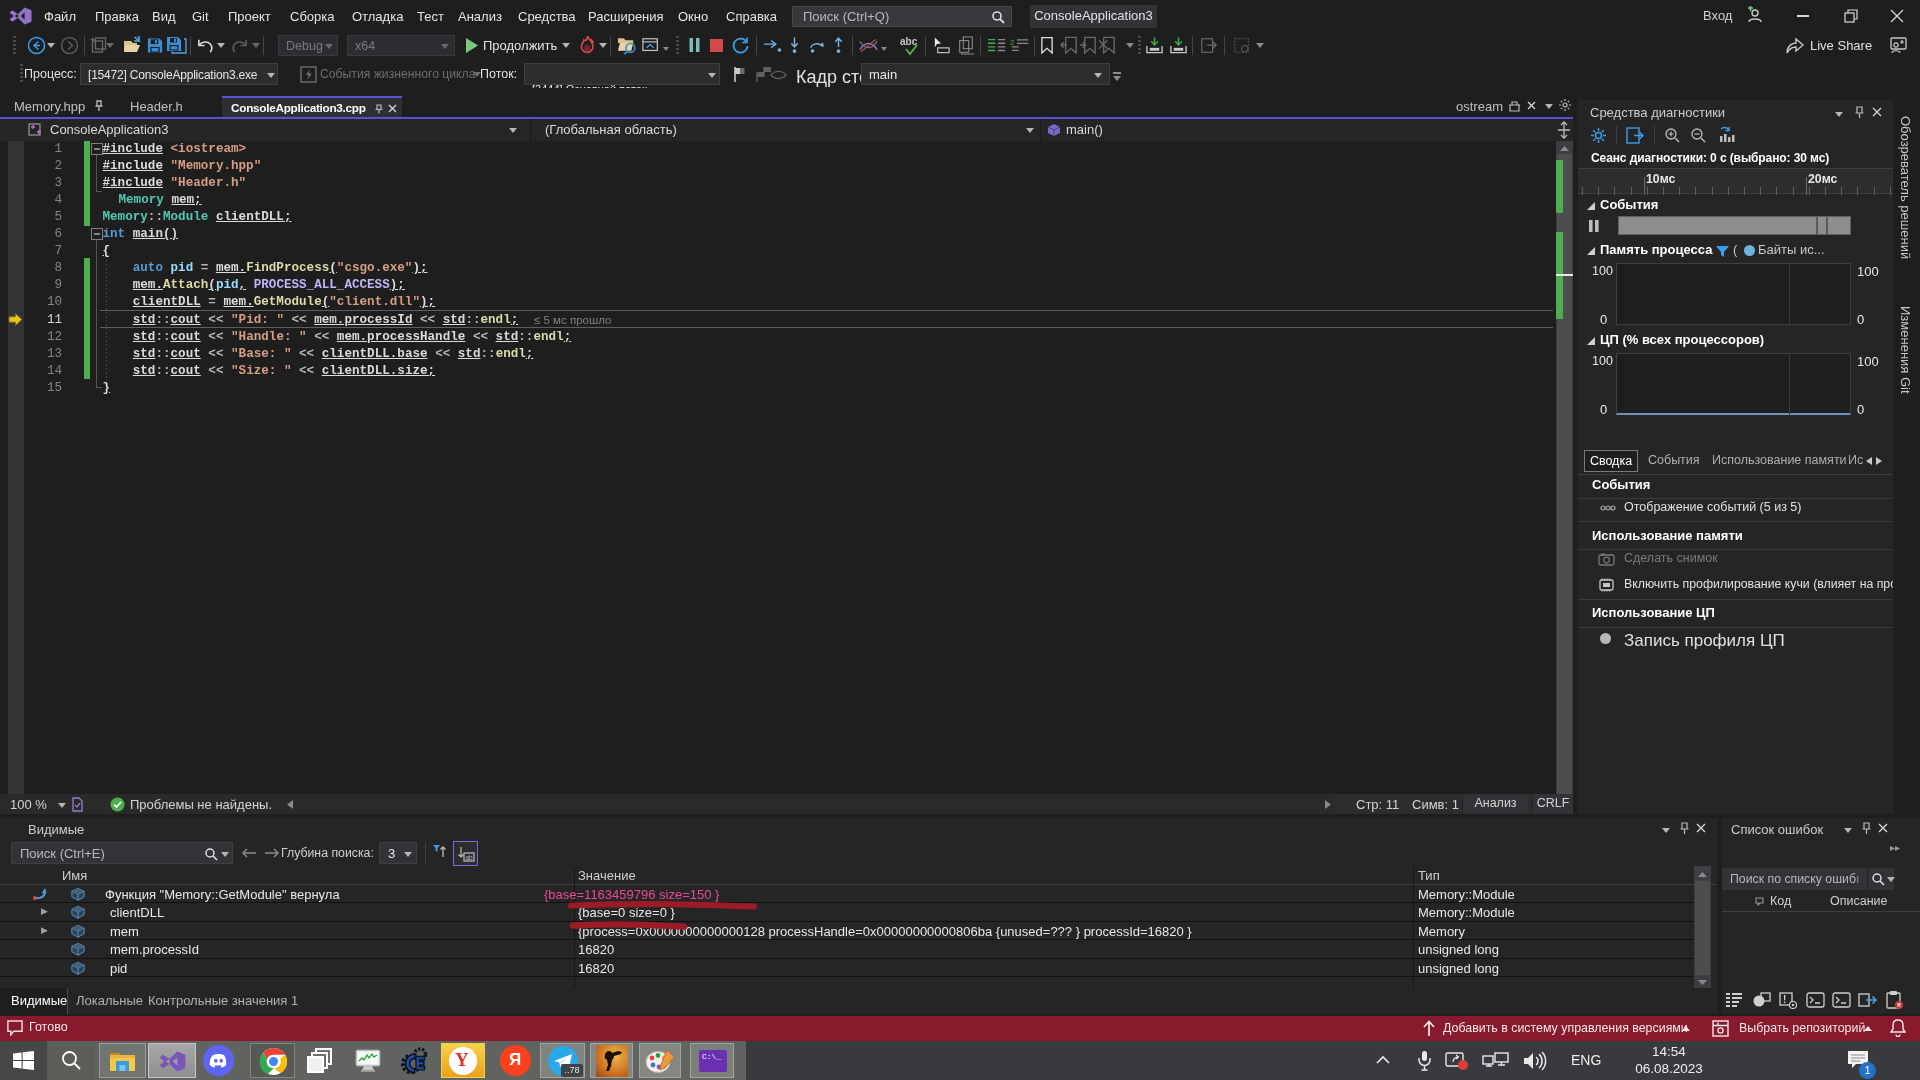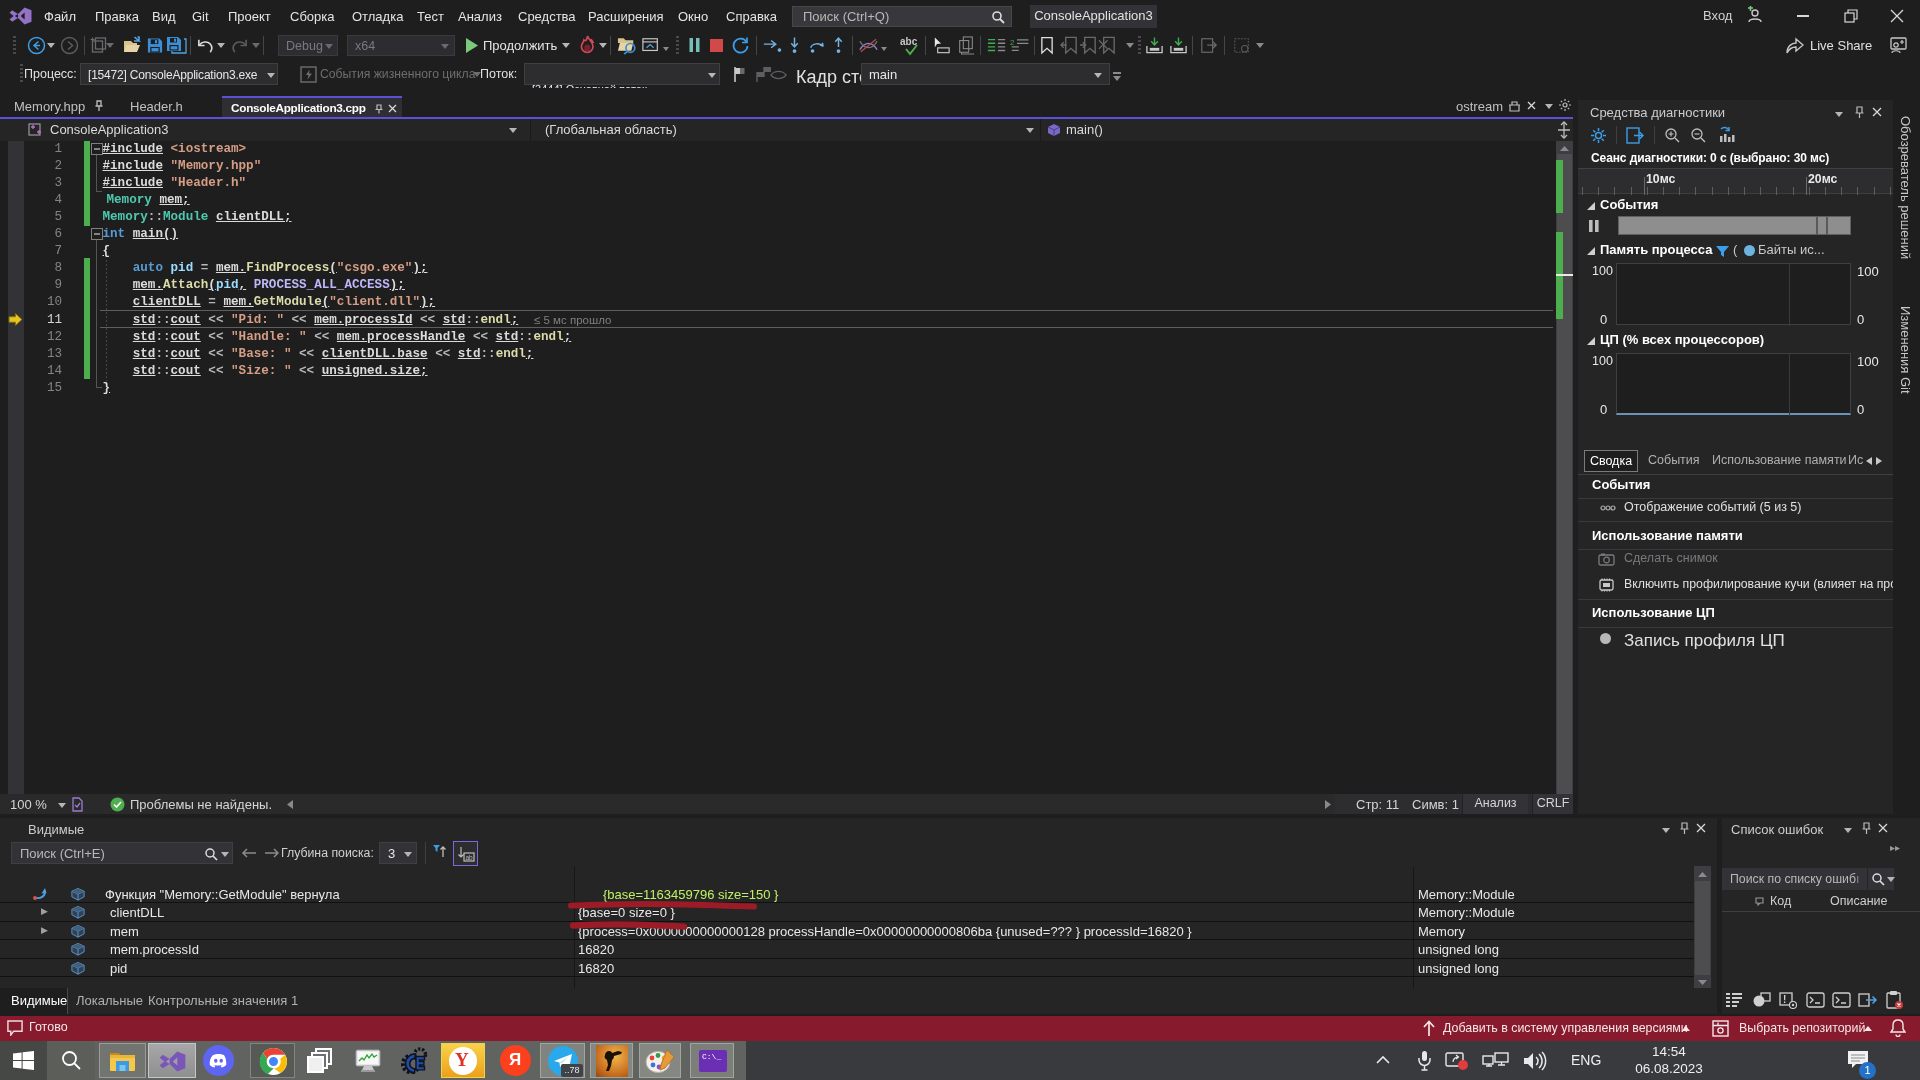--- a/index.html
+++ b/index.html
@@ -396,31 +396,31 @@
   <div class="abs" style="left:96px;top:246px;width:6px;height:1px;background:#555;"></div>
 
   <div class="abs" style="left:106px;top:119px;width:1px;height:121px;background-image:repeating-linear-gradient(#454545 0 2px, transparent 2px 4px);"></div>
 
   <div class="abs" style="left:100px;top:169px;width:1453px;height:18px;border-top:1.5px solid #5e5e5e;border-bottom:1.5px solid #5e5e5e;"></div>
 
   <div id="code" class="abs" style="left:102.5px;top:0;color:#dcdcdc;">
       <div style="position: absolute; left: 0px; top: 0px; height: 17px; line-height: 17px; white-space: pre;"><span class="pl">#include</span> <span class="st">&lt;iostream&gt;</span></div>
       <div style="position: absolute; left: 0px; top: 17.05px; height: 17px; line-height: 17px; white-space: pre;"><span class="pl">#include</span> <span class="st">"Memory.hpp"</span></div>
       <div style="position: absolute; left: 0px; top: 34.1px; height: 17px; line-height: 17px; white-space: pre;"><span class="pl">#include</span> <span class="st">"Header.h"</span></div>
-      <div style="position: absolute; left: 4px; top: 51.15px; height: 17px; line-height: 17px; white-space: pre;"><span class="ty">Memory</span> <span class="pl">mem;</span></div>
+      <div style="position: absolute; left: 16px; top: 51.15px; height: 17px; line-height: 17px; white-space: pre;"><span class="ty">Memory</span> <span class="pl">mem;</span></div>
       <div style="position: absolute; left: 0px; top: 68.2px; height: 17px; line-height: 17px; white-space: pre;"><span class="ty">Memory</span><span class="op">::</span><span class="ty">Module</span> <span class="pl">clientDLL;</span></div>
       <div style="position: absolute; left: 0px; top: 85.25px; height: 17px; line-height: 17px; white-space: pre;"><span class="kw">int</span> <span class="pl">main()</span></div>
       <div style="position: absolute; left: 0px; top: 102.3px; height: 17px; line-height: 17px; white-space: pre;"><span class="pl">{</span></div>
       <div style="position: absolute; left: 0px; top: 119.35px; height: 17px; line-height: 17px; white-space: pre;">    <span class="kw">auto</span> <span class="vr">pid</span> <span class="op">=</span> <span class="pl">mem.</span><span class="fn">FindProcess</span><span class="pl">(</span><span class="st">"csgo.exe"</span><span class="pl">);</span></div>
       <div style="position: absolute; left: 0px; top: 136.4px; height: 17px; line-height: 17px; white-space: pre;">    <span class="pl">mem.</span><span class="fn">Attach</span><span class="pl">(</span><span class="vr">pid</span><span class="pl">,</span> <span class="mc">PROCESS_ALL_ACCESS</span><span class="pl">);</span></div>
       <div style="position: absolute; left: 0px; top: 153.45px; height: 17px; line-height: 17px; white-space: pre;">    <span class="pl">clientDLL</span> <span class="op">=</span> <span class="pl">mem.</span><span class="fn">GetModule</span><span class="pl">(</span><span class="st">"client.dll"</span><span class="pl">);</span></div>
       <div style="position: absolute; left: 0px; top: 170.5px; height: 17px; line-height: 17px; white-space: pre;">    <span class="pl">std</span><span class="op">::</span><span class="pl">cout</span> <span class="op">&lt;&lt;</span> <span class="st">"Pid: "</span> <span class="op">&lt;&lt;</span> <span class="pl">mem.processId</span> <span class="op">&lt;&lt;</span> <span class="pl">std</span><span class="op">::</span><span class="fn">endl</span><span class="pl">;</span></div>
       <div style="position: absolute; left: 0px; top: 187.55px; height: 17px; line-height: 17px; white-space: pre;">    <span class="pl">std</span><span class="op">::</span><span class="pl">cout</span> <span class="op">&lt;&lt;</span> <span class="st">"Handle: "</span> <span class="op">&lt;&lt;</span> <span class="pl">mem.processHandle</span> <span class="op">&lt;&lt;</span> <span class="pl">std</span><span class="op">::</span><span class="fn">endl</span><span class="pl">;</span></div>
       <div style="position: absolute; left: 0px; top: 204.6px; height: 17px; line-height: 17px; white-space: pre;">    <span class="pl">std</span><span class="op">::</span><span class="pl">cout</span> <span class="op">&lt;&lt;</span> <span class="st">"Base: "</span> <span class="op">&lt;&lt;</span> <span class="pl">clientDLL.base</span> <span class="op">&lt;&lt;</span> <span class="pl">std</span><span class="op">::</span><span class="fn">endl</span><span class="pl">;</span></div>
-      <div style="position: absolute; left: 0px; top: 221.65px; height: 17px; line-height: 17px; white-space: pre;">    <span class="pl">std</span><span class="op">::</span><span class="pl">cout</span> <span class="op">&lt;&lt;</span> <span class="st">"Size: "</span> <span class="op">&lt;&lt;</span> <span class="pl">unsigned.size;</span></div>
+      <div style="position: absolute; left: 0px; top: 221.65px; height: 17px; line-height: 17px; white-space: pre;">    <span class="pl">std</span><span class="op">::</span><span class="pl">cout</span> <span class="op">&lt;&lt;</span> <span class="st">"Size: "</span> <span class="op">&lt;&lt;</span> <span class="pl">clientDLL.size;</span></div>
       <div style="position: absolute; left: 0px; top: 238.7px; height: 17px; line-height: 17px; white-space: pre;"><span class="pl">}</span></div>
     </div>
 
   <div class="abs" style="left:534px;top:173px;color:#7f7f7f;font-size:11.5px;font-weight:normal;font-family:'Liberation Sans',sans-serif;">≤ 5 мс прошло</div>
 
   <div class="abs" style="left:1556px;top:0;width:17px;height:653px;background:#3e3e42;">
     <div class="abs" style="left:0;top:2px;width:17px;height:10px;">
         <svg width="17" height="10">
           <path d="M4 8 L8.5 3 L13 8 Z" fill="#8a8a8e"></path>
         </svg>
@@ -638,38 +638,43 @@
       <path d="M11 3 v10 M8.5 10.5 L11 13 l2.5-2.5 M11 3 h0" stroke="#bdbdbd" stroke-width="1.3" fill="none" transform="rotate(180 11 8)"></path>
     </svg>
   <div class="abs" style="left:453px;top:23px;width:25px;height:25px;border:1px solid #7b68d9;background:#2d2d30;">
     <svg class="abs" style="left:3px;top:3px;" width="18" height="18" viewBox="0 0 18 18">
         <path d="M4 2 v10 M1.5 9.5 L4 12 l2.5-2.5" stroke="#bdbdbd" stroke-width="1.2" fill="none"></path>
         <rect x="7" y="8" width="10" height="8" fill="none" stroke="#bdbdbd" stroke-width="1.2"></rect>
         <text x="8.5" y="15" font-size="6.5" fill="#bdbdbd" font-family="Liberation Sans">ab</text>
       </svg>
   </div>
 
+  <div class="abs" style="left:0;top:49px;width:1717px;height:18px;border-bottom:1px solid #3f3f43;">
+    <span class="abs" style="left:62px;top:1px;color:#cfcfcf;font-size:13px;">Имя</span>
+    <span class="abs" style="left:578px;top:1px;color:#cfcfcf;font-size:13px;">Значение</span>
+    <span class="abs" style="left:1418px;top:1px;color:#cfcfcf;font-size:13px;">Тип</span>
+  </div>
 
   <div class="abs" style="left:574px;top:49px;width:1px;height:124px;background:#161616;"></div>
   <div class="abs" style="left:1413px;top:49px;width:1px;height:124px;background:#161616;"></div>
 
   <div id="wrows" class="abs" style="left:0;top:67px;width:1694px;">
       <div style="position: absolute; left: 0px; top: 0px; width: 1694px; height: 18.4px; border-bottom: 1px solid rgb(17, 17, 19);">
         <svg width="16" height="14" viewBox="0 0 16 14" style="position:absolute;left:32px;top:2px;">
           <path d="M3 11 c6 1 10-2 10-6" fill="none" stroke="#4fa3e3" stroke-width="1.8"></path>
           <path d="M13 1 l1.5 5 -5 0.5" fill="#4fa3e3"></path>
           <circle cx="3" cy="11" r="2" fill="#d85050"></circle>
         </svg>
         <svg width="16" height="15" viewBox="0 0 17 15" style="position:absolute;left:70px;top:2px;">
           <path d="M8.5 1 L15 4 V10 L8.5 13.5 L2 10 V4 Z" fill="#2e4156" stroke="#5f96c8" stroke-width="1"></path>
           <path d="M2 4 L8.5 7 L15 4 M8.5 7 V13.5" fill="none" stroke="#5f96c8" stroke-width="1"></path>
           <path d="M8.5 1 L15 4 L8.5 7 L2 4 Z" fill="#41607e"></path>
         </svg>
         <span style="position:absolute;left:105px;top:2px;color:#e8e8e8;font-size:13px;white-space:nowrap;">Функция "Memory::GetModule" вернула</span>
-        <span style="position:absolute;left:603px;top:2px;color:#bef264;font-size:13px;white-space:nowrap;">{base=1163459796 size=150 }</span>
+        <span style="position:absolute;left:544px;top:2px;color:#ec4899;font-size:13px;white-space:nowrap;">{base=1163459796 size=150 }</span>
         <span style="position:absolute;left:1418px;top:2px;color:#e8e8e8;font-size:13px;white-space:nowrap;">Memory::Module</span>
       </div>
       <div style="position: absolute; left: 0px; top: 18.4px; width: 1694px; height: 18.4px; border-bottom: 1px solid rgb(17, 17, 19);">
         <span style="position:absolute;left:41px;top:3px;color:#a0a0a0;font-size:9px;">▶</span>
         <svg width="16" height="15" viewBox="0 0 17 15" style="position:absolute;left:70px;top:2px;">
           <path d="M8.5 1 L15 4 V10 L8.5 13.5 L2 10 V4 Z" fill="#2e4156" stroke="#5f96c8" stroke-width="1"></path>
           <path d="M2 4 L8.5 7 L15 4 M8.5 7 V13.5" fill="none" stroke="#5f96c8" stroke-width="1"></path>
           <path d="M8.5 1 L15 4 L8.5 7 L2 4 Z" fill="#41607e"></path>
         </svg>
         <span style="position:absolute;left:110px;top:2px;color:#e8e8e8;font-size:13px;white-space:nowrap;">clientDLL</span>

